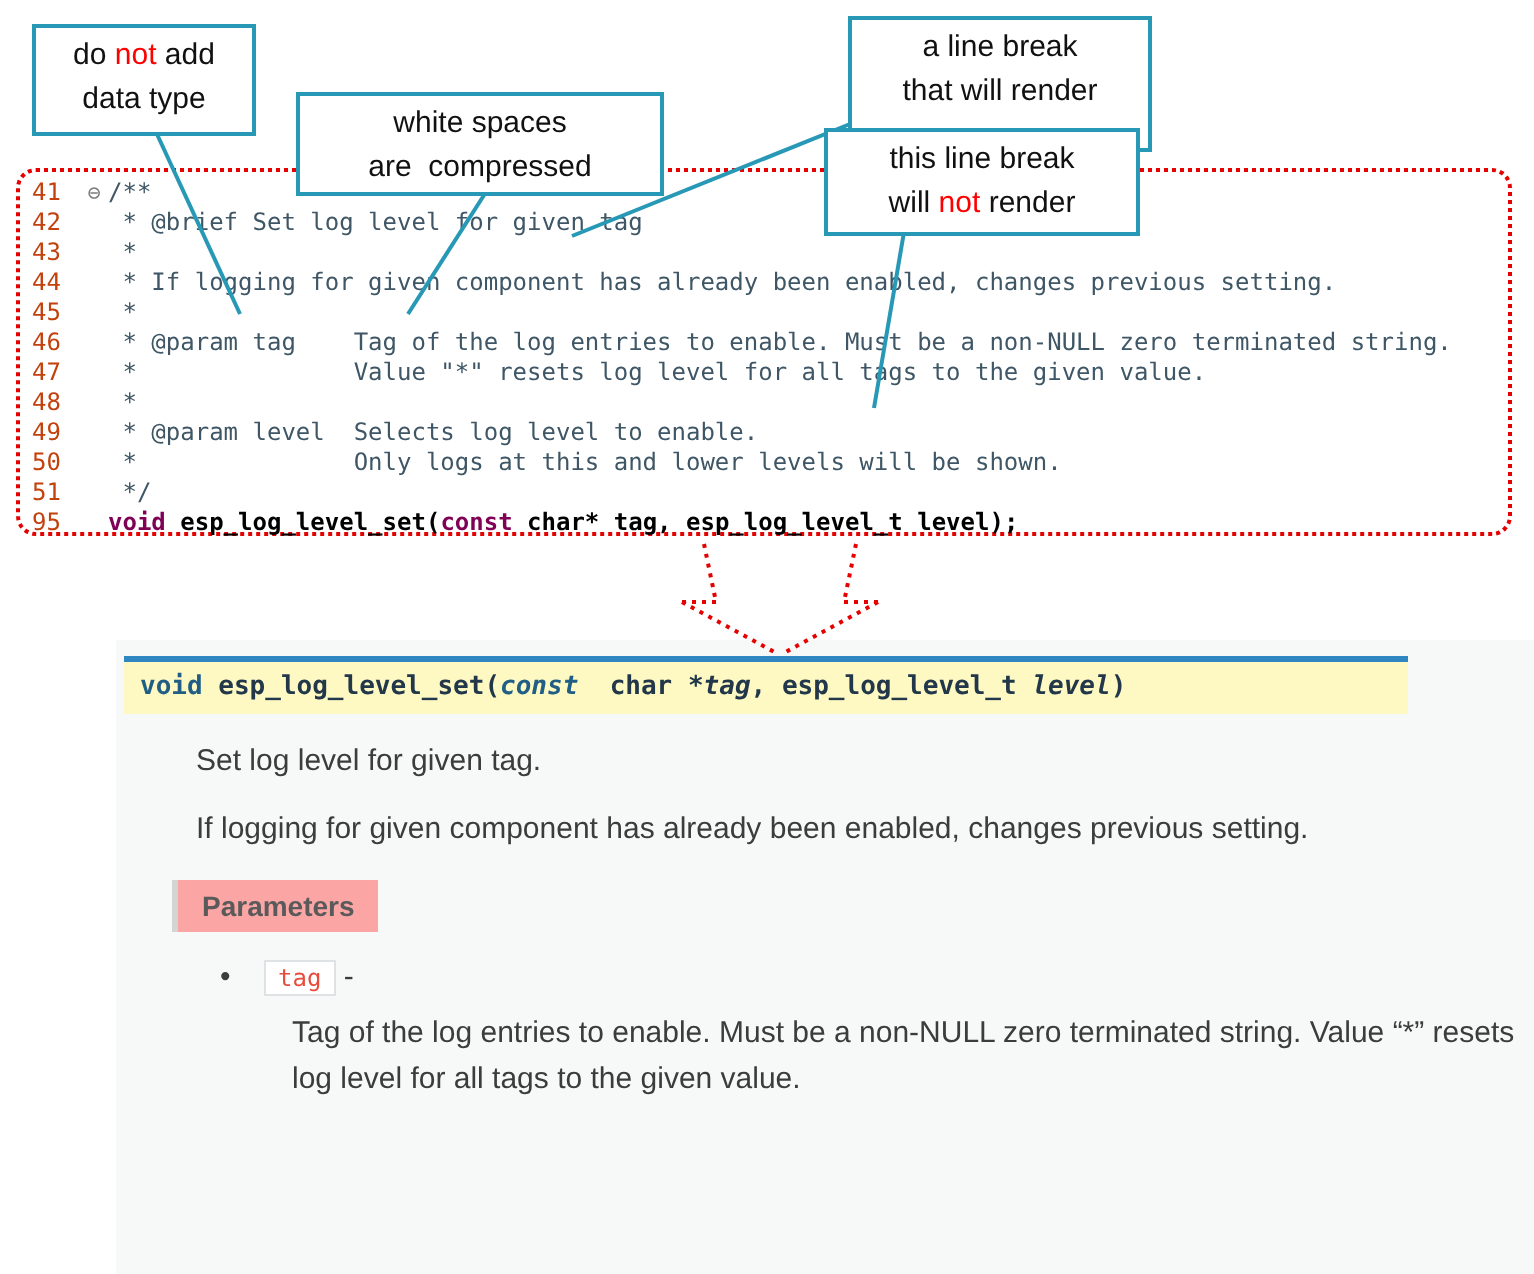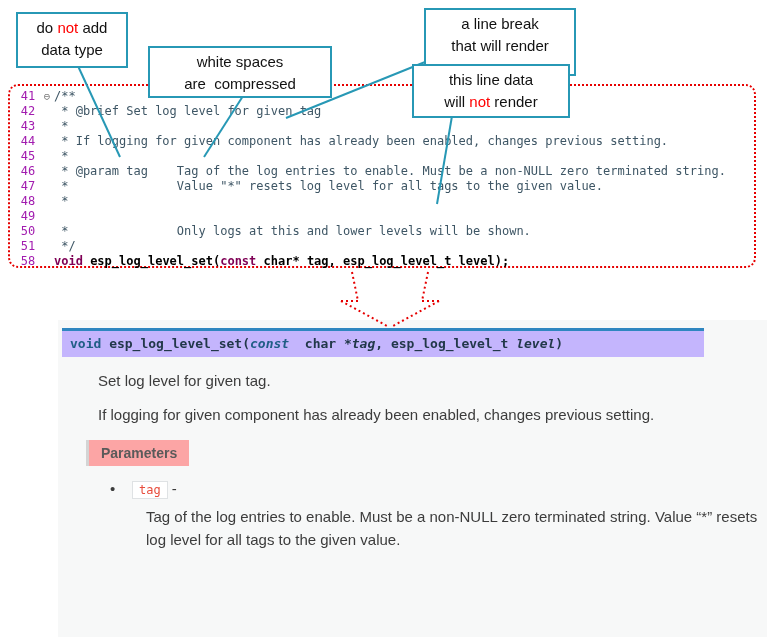--- a/index.html
+++ b/index.html
@@ -14,33 +14,33 @@
   #box1{left:16px;top:12px;width:112px;height:56px;}
   #box2{left:148px;top:46px;width:184px;height:52px;}
   #box3{left:424px;top:8px;width:152px;height:68px;}
   #box4{left:412px;top:64px;width:158px;height:54px;}
 
   
   .code-box{position:absolute;left:8px;top:84px;width:748px;height:184px;box-sizing:border-box;
             border:2px dotted #e60000;border-radius:10px;background:#fff;padding:3px 0 0 6px;z-index:1;}
   .code-line{display:flex;height:15px;font-family:"DejaVu Sans Mono",monospace;
              font-size:12px;line-height:15px;white-space:pre;}
-  .ln{width:24px;text-align:center;color:#a21caf;flex:none;}
+  .ln{width:24px;text-align:left;color:#c2410c;flex:none;}
   .fold{width:14px;color:#7d7d7d;flex:none;text-align:center;font-size:11px;}
   .code{color:#3e5665;}
   .decl{color:#000;font-weight:bold;}
   .kw{color:#7f0055;font-weight:bold;}
 
   
   .overlay{position:absolute;left:0;top:0;z-index:2;pointer-events:none;}
 
   
   .docs-panel{position:absolute;left:58px;top:320px;width:709px;height:317px;background:#f7f8f8;}
   .sig-bar{position:absolute;left:4px;top:8px;width:642px;box-sizing:border-box;
-           background:#c4b5fd;border-top:3px solid #2f86c0;padding:5px 8px 6px;
+           background:#fef9c3;border-top:3px solid #2f86c0;padding:5px 8px 6px;
            font-family:"DejaVu Sans Mono",monospace;font-size:13px;font-weight:bold;
            color:#22384a;white-space:pre;}
   .sig-bar .skw{color:#205e86;}
   .sig-bar .it{font-style:italic;}
   .doc-text{position:absolute;left:40px;font-size:15px;color:#3c3c3c;}
   #brief{top:52px;}
   #descr{top:86px;}
   .params-label{position:absolute;left:28px;top:120px;background:#fca5a5;
                 border-left:3px solid #d4d4d4;color:#5a5a5a;font-weight:bold;
                 font-size:14px;padding:5px 12px;}
@@ -59,36 +59,36 @@
 
   <div class="callout" id="box1"><span><span>do </span><span class="red">not</span><span> add</span>
 <span>data type</span></span></div>
 
   <div class="callout" id="box2"><span><span>white spaces</span>
 <span>are  compressed</span></span></div>
 
   <div class="callout" id="box3"><span><span>a line break</span>
 <span>that will render</span></span></div>
 
-  <div class="callout" id="box4"><span><span>this line data</span>
+  <div class="callout" id="box4"><span><span>this line break</span>
 <span>will </span><span class="red">not</span><span> render</span></span></div>
 
   <div class="code-box">
     <div class="code-line"><span class="ln">41</span><span class="fold">⊖</span><span class="code">/**</span></div>
     <div class="code-line"><span class="ln">42</span><span class="fold"></span><span class="code"> * @brief Set log level for given tag</span></div>
     <div class="code-line"><span class="ln">43</span><span class="fold"></span><span class="code"> *</span></div>
     <div class="code-line"><span class="ln">44</span><span class="fold"></span><span class="code"> * If logging for given component has already been enabled, changes previous setting.</span></div>
     <div class="code-line"><span class="ln">45</span><span class="fold"></span><span class="code"> *</span></div>
     <div class="code-line"><span class="ln">46</span><span class="fold"></span><span class="code"> * @param tag    Tag of the log entries to enable. Must be a non-NULL zero terminated string.</span></div>
     <div class="code-line"><span class="ln">47</span><span class="fold"></span><span class="code"> *               Value "*" resets log level for all tags to the given value.</span></div>
     <div class="code-line"><span class="ln">48</span><span class="fold"></span><span class="code"> *</span></div>
-    <div class="code-line"><span class="ln">49</span><span class="fold"></span></div>
+    <div class="code-line"><span class="ln">49</span><span class="fold"></span><span class="code"> * @param level  Selects log level to enable.</span></div>
     <div class="code-line"><span class="ln">50</span><span class="fold"></span><span class="code"> *               Only logs at this and lower levels will be shown.</span></div>
     <div class="code-line"><span class="ln">51</span><span class="fold"></span><span class="code"> */</span></div>
-    <div class="code-line"><span class="ln">58</span><span class="fold"></span><span class="code decl"><span class="kw">void</span><span> esp_log_level_set</span><span>(</span><span class="kw">const</span><span> char* tag, esp_log_level_t level);</span></span></div>
+    <div class="code-line"><span class="ln">95</span><span class="fold"></span><span class="code decl"><span class="kw">void</span><span> esp_log_level_set</span><span>(</span><span class="kw">const</span><span> char* tag, esp_log_level_t level);</span></span></div>
   </div>
 
   <svg class="overlay" width="767" height="637">
     <g stroke="#2798b5" stroke-width="2">
       <line x1="78" y1="66" x2="120" y2="157"></line>
       <line x1="243" y1="96" x2="204" y2="157"></line>
       <line x1="430" y1="60" x2="286" y2="118"></line>
       <line x1="452" y1="116" x2="437" y2="204"></line>
     </g>
     <path d="M352,272 L358,301 M428,272 L422,301 M358,301 L341,301 M422,301 L439,301 M341,301 L389,327 M439,301 L391,327" stroke="#e60000" stroke-width="2" fill="none" stroke-dasharray="2 3"></path>

